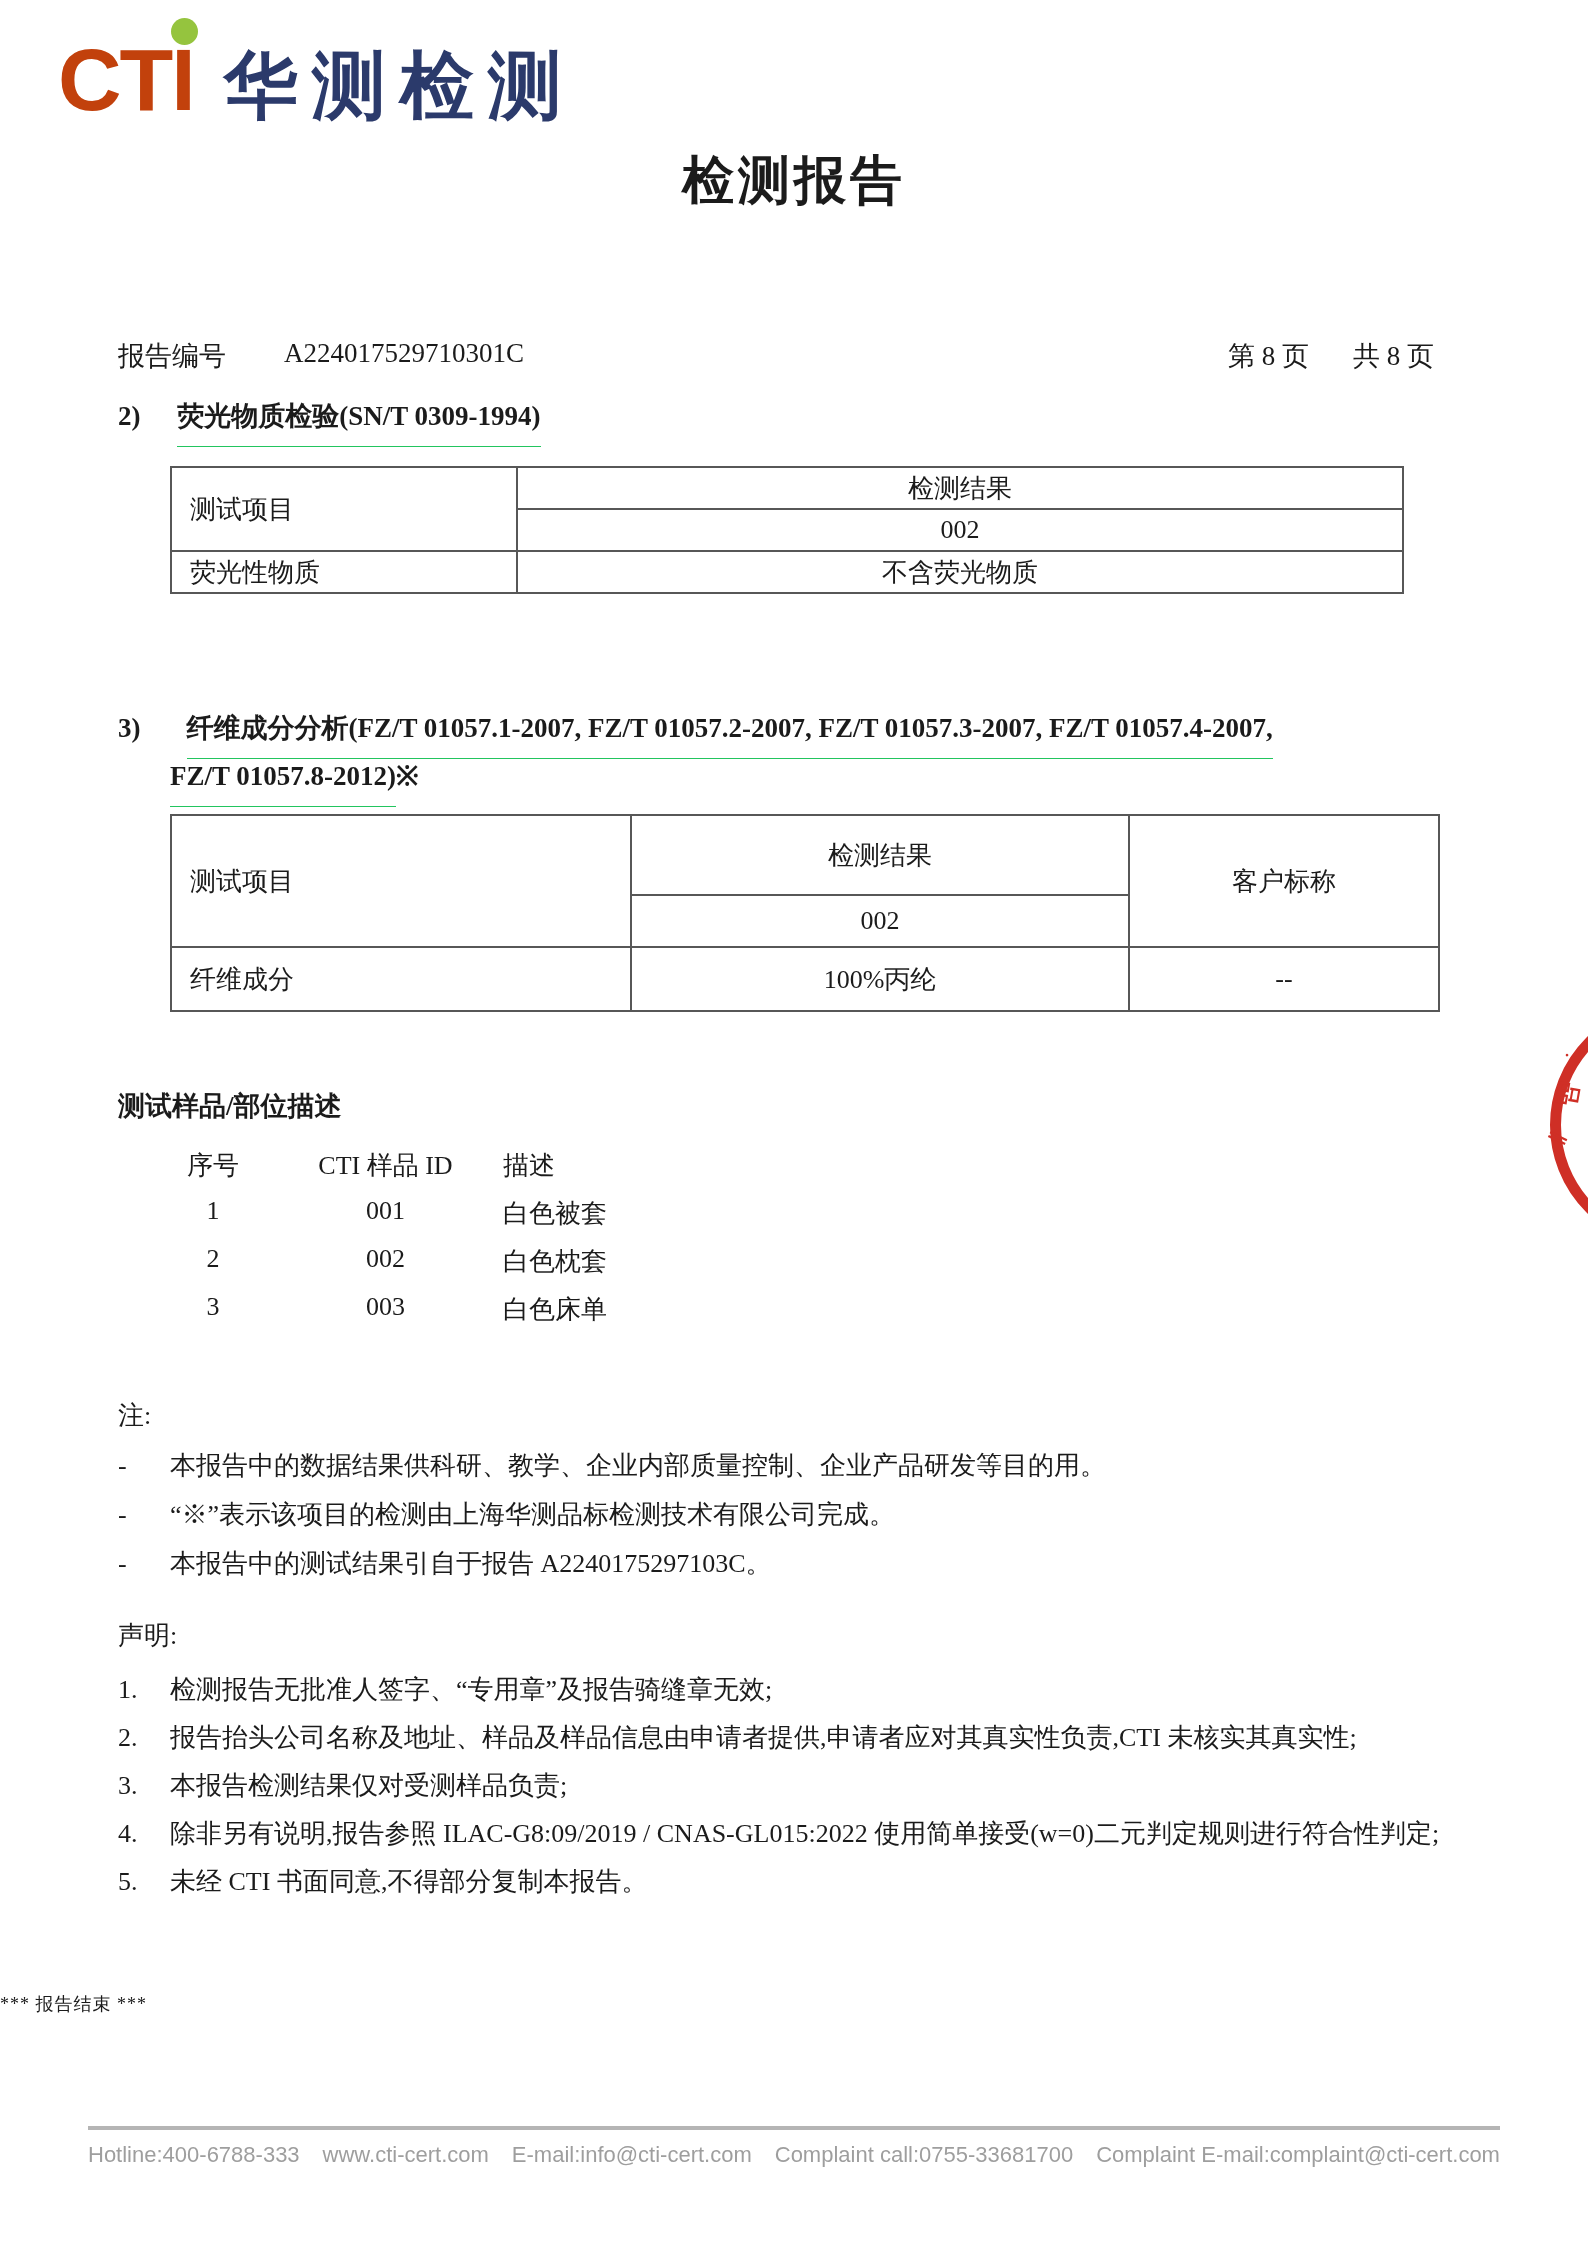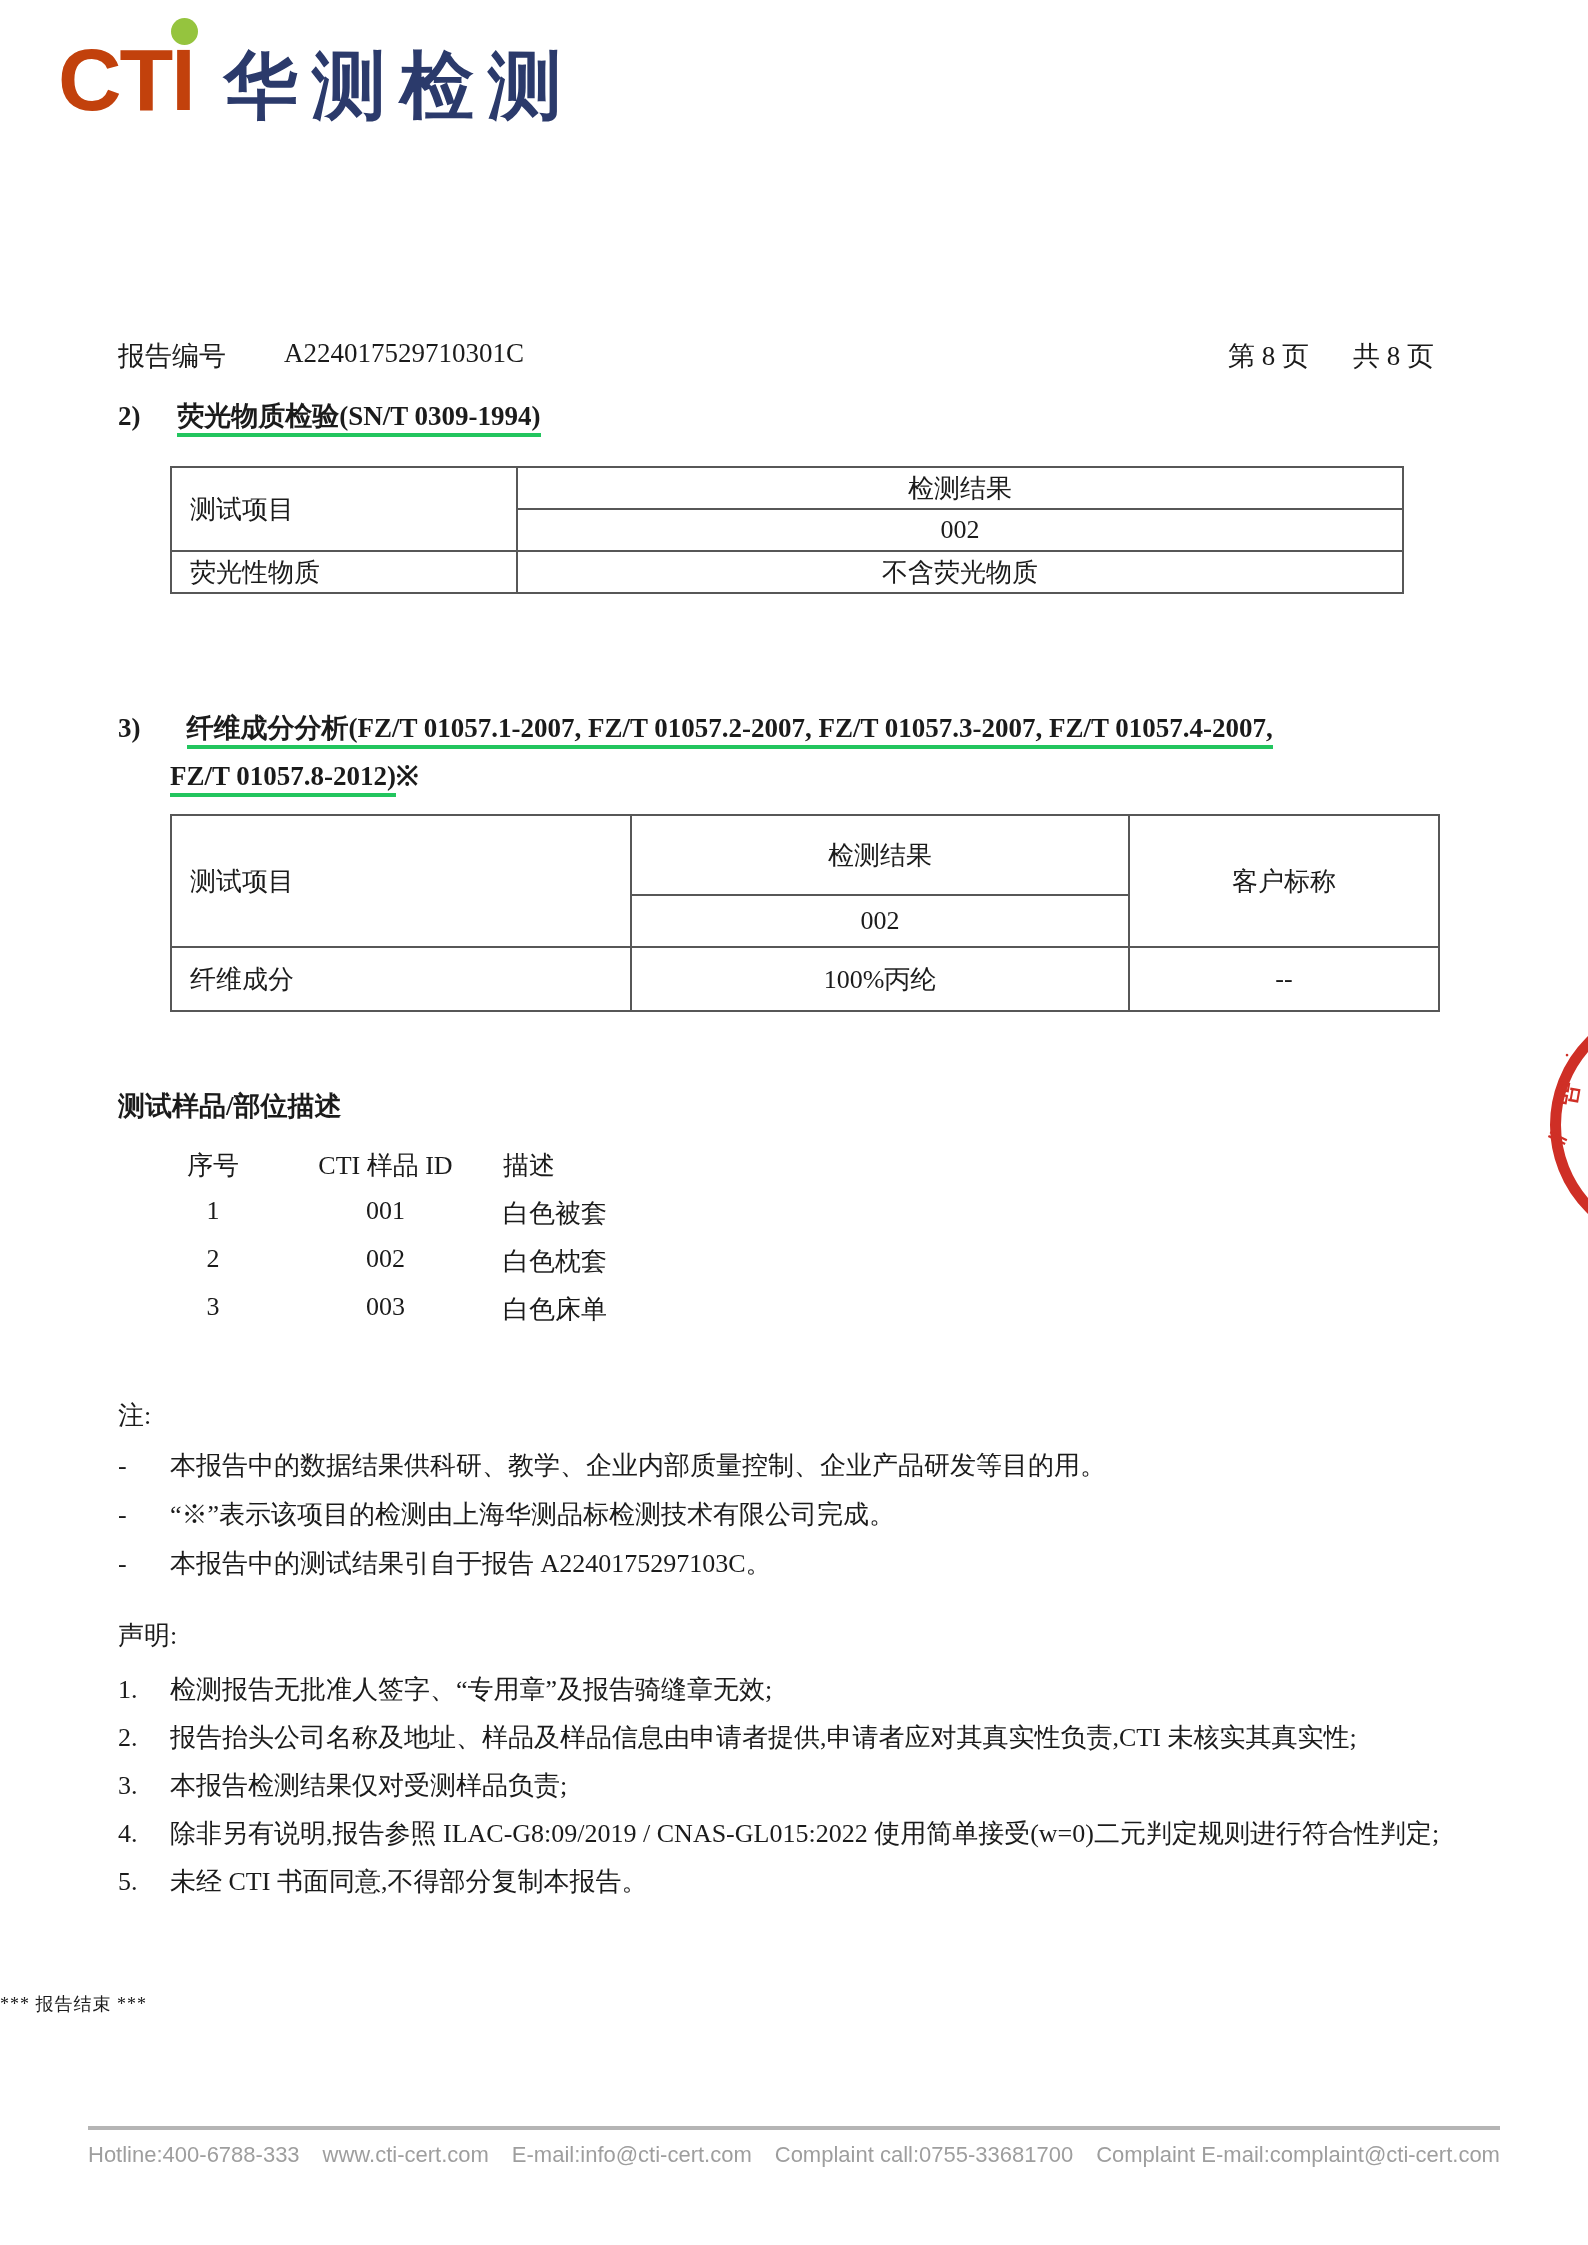--- a/index.html
+++ b/index.html
@@ -35,21 +35,21 @@
     display:flex; justify-content:space-between; font-size:27px;
   }
   .meta-left { display:flex; }
   .meta-left .report-no { margin-left:58px; }
   .meta-right { display:flex; }
   .meta-right .total { margin-left:44px; }
 
   
   .sec-heading { position:absolute; left:118px; font-size:27px; font-weight:bold; }
   .sec-no { display:inline-block; }
-  .u { border-bottom:4px solid #22c55e; padding-bottom:2px; }
+  .u { border-bottom:1px solid #22c55e; padding-bottom:15px; }
   .sec2 { top:398px; }
   .sec2 .sec-body { margin-left:30px; }
   .sec3 { top:704px; width:1380px; line-height:48px; }
   .sec3 .l1 { margin-left:46px; }
   .sec3 .l2 { display:block; margin-left:52px; }
   .sec3 .suffix { border-bottom:none; }
 
   
   table.tbl { position:absolute; border-collapse:collapse; table-layout:fixed; }
   table.tbl td {
@@ -119,20 +119,21 @@
 <div class="page">
 
   <div class="logo">
     <div class="logo-cti">
       <span>CTI</span>
       <span class="logo-dot"></span>
     </div>
     <div class="logo-cn">华测检测</div>
   </div>
 
+  <div class="title">检测报告</div>
 
   <div class="meta">
     <div class="meta-left">
       <span>报告编号</span>
       <span class="report-no">A224017529710301C</span>
     </div>
     <div class="meta-right">
       <span>第 8 页</span>
       <span class="total">共 8 页</span>
     </div>

